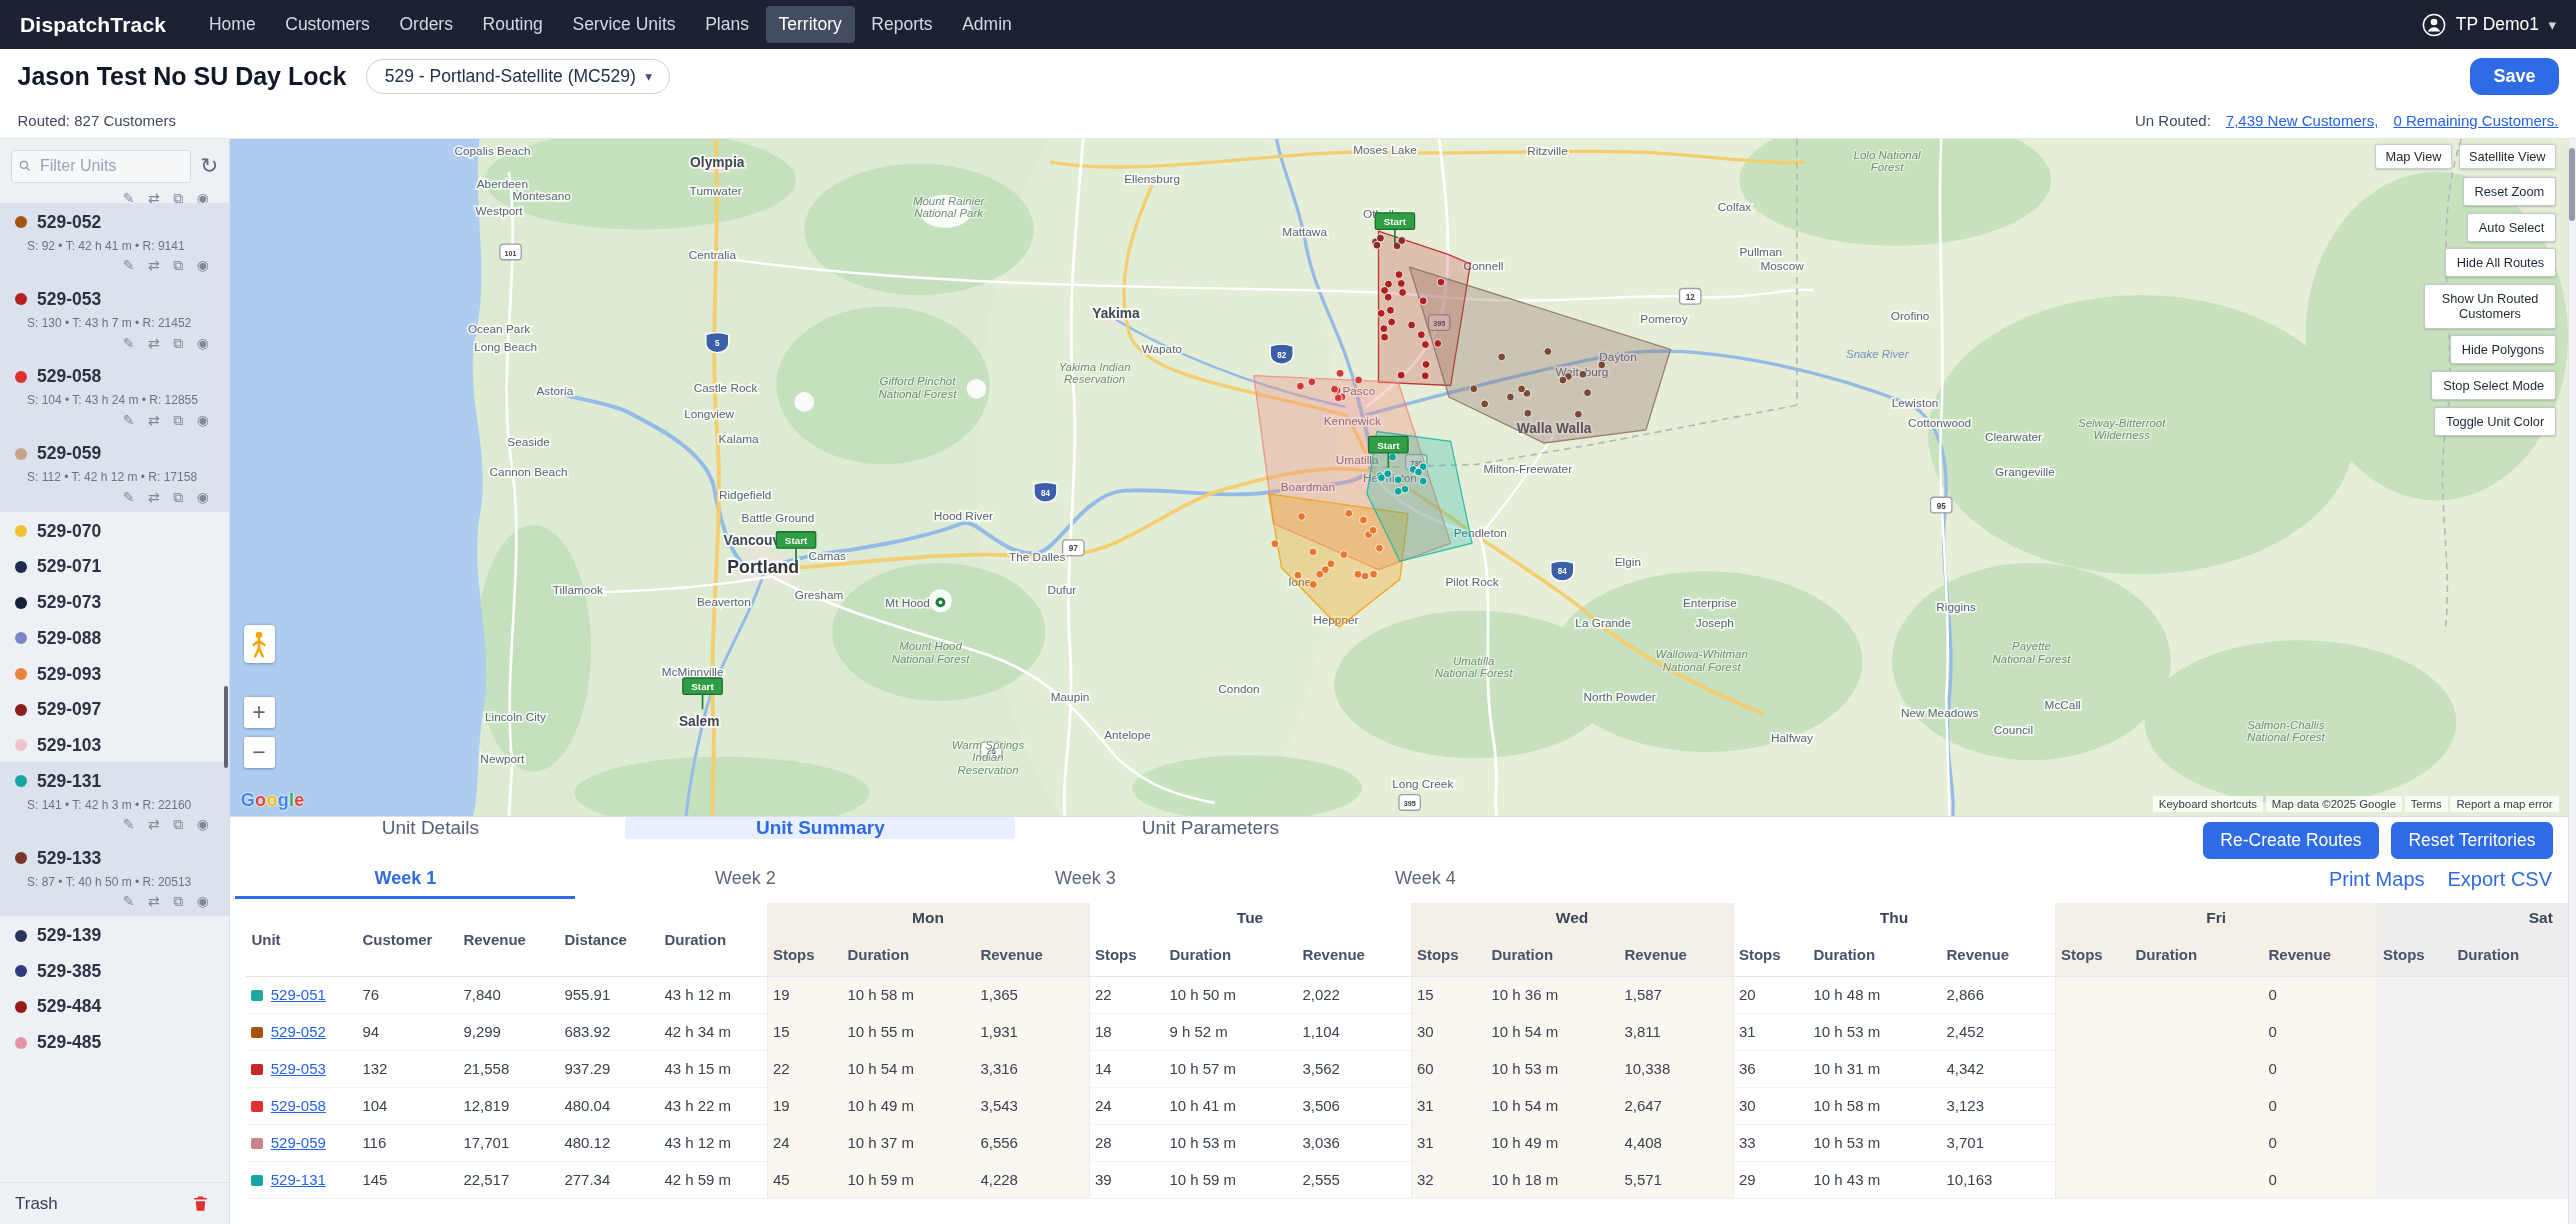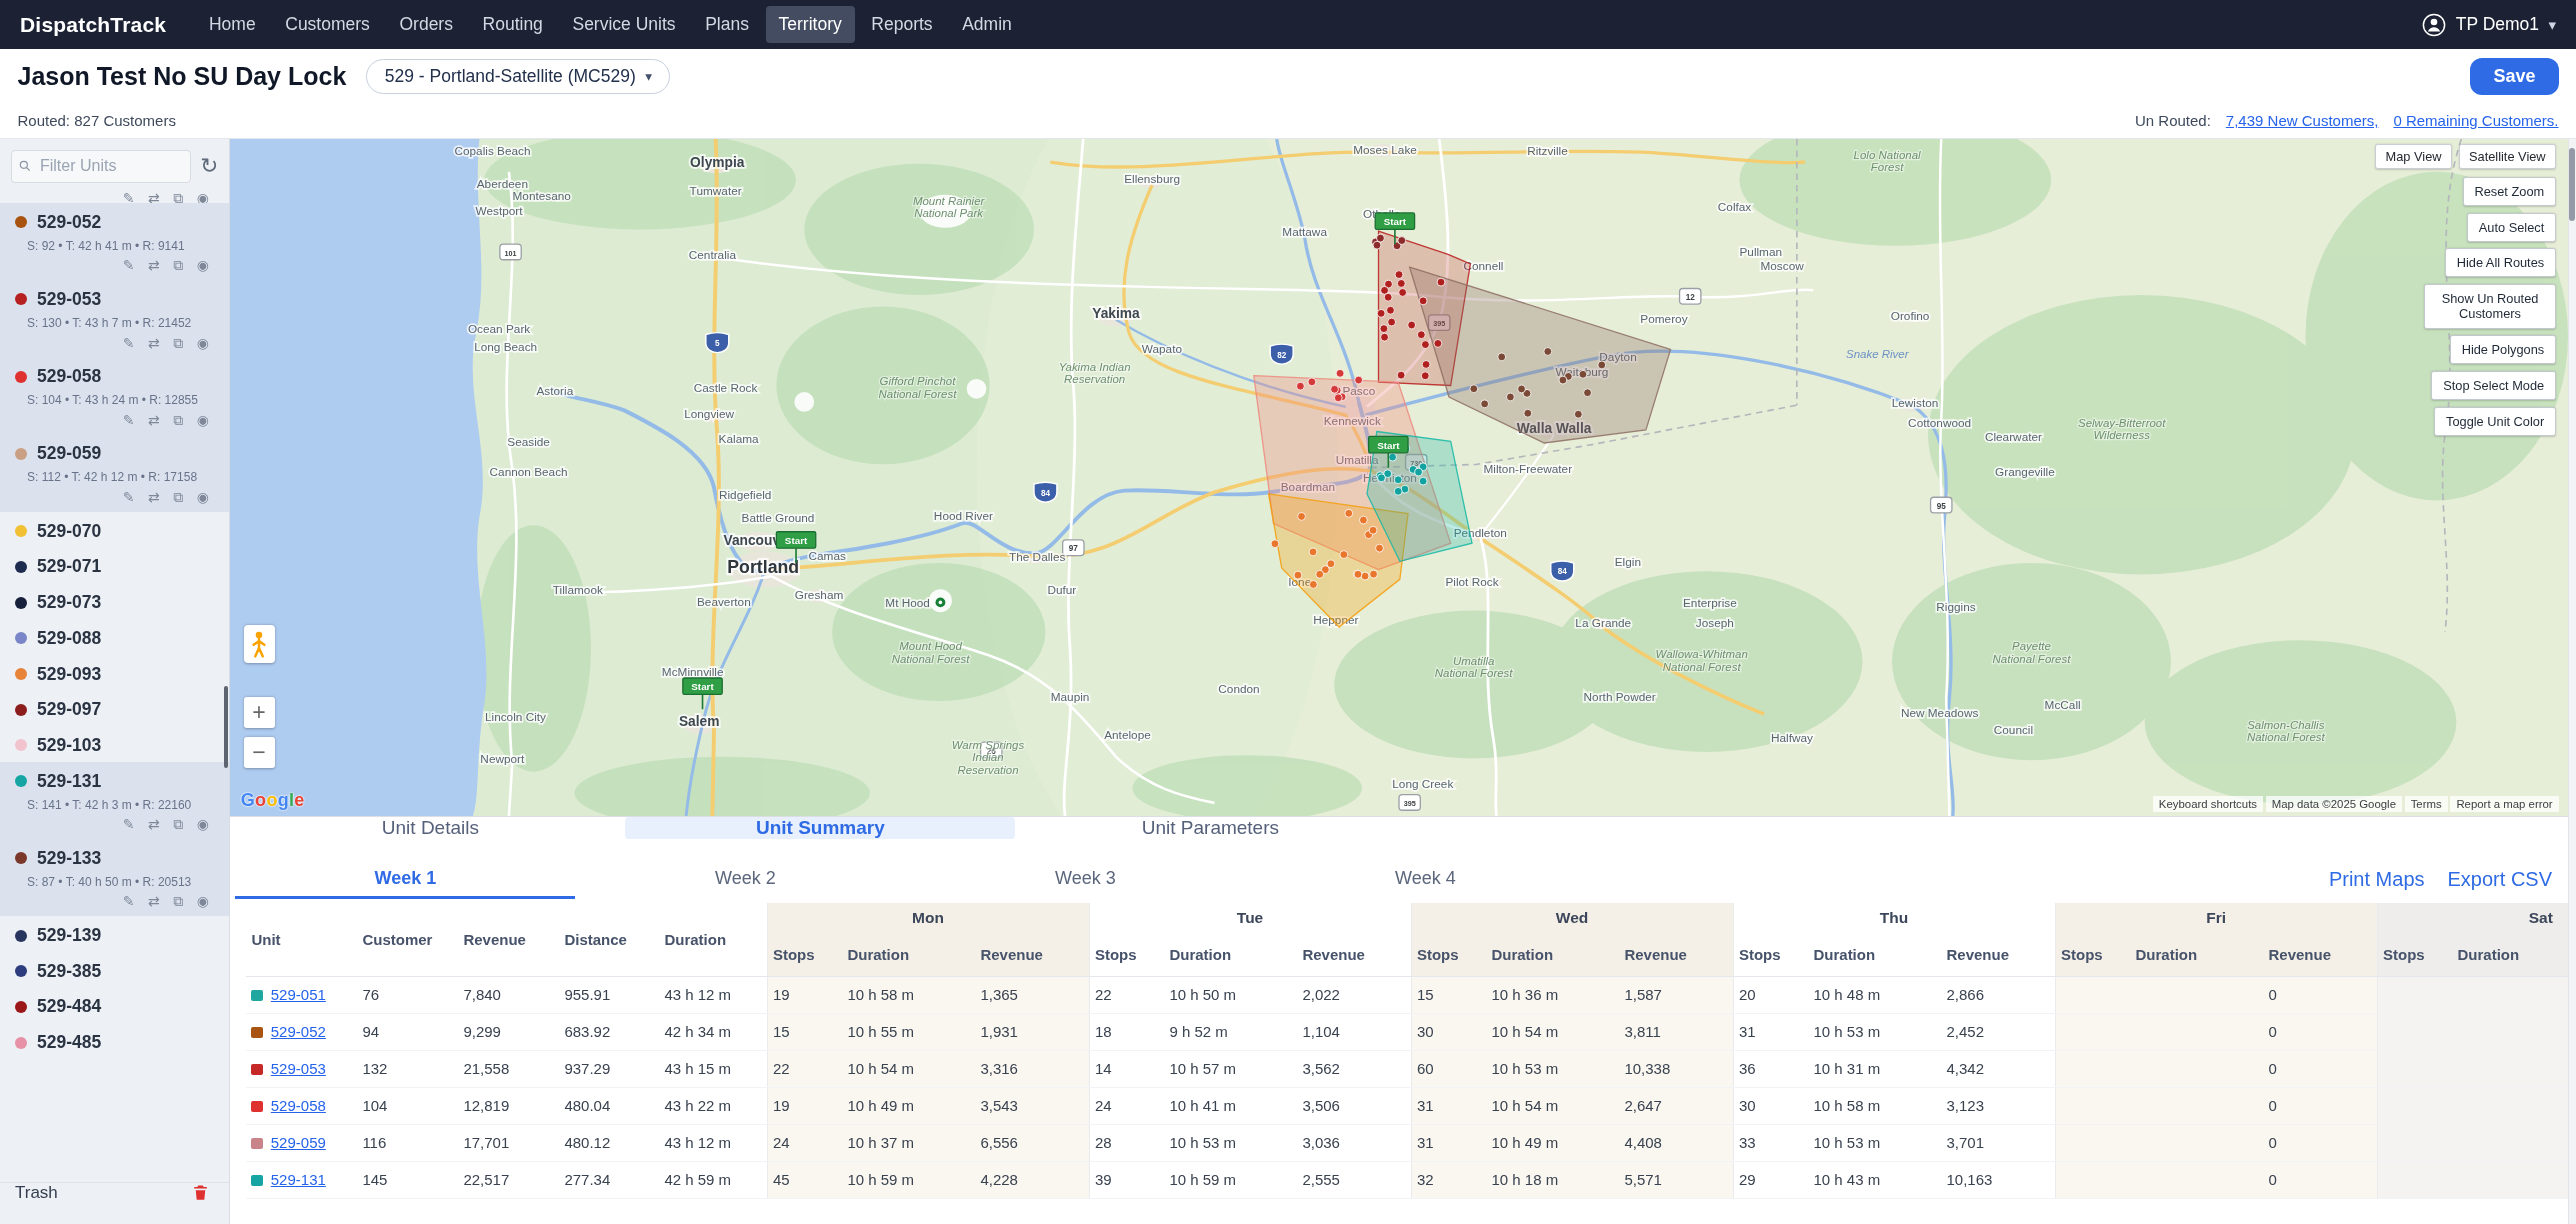--- a/index.html
+++ b/index.html
@@ -51,21 +51,21 @@
   .unit-list { position:absolute; left:0; right:0; top:52px; bottom:42px; overflow:hidden; }
   .unit-block { cursor:pointer; }
   .unit-block.sel { background:#dbe2ee; }
   .unit-row { display:flex; align-items:center; gap:10px; padding:8.7px 15px 6px 15px; }
   .dot { width:12px; height:12px; border-radius:50%; flex:none; }
   .unit-name { font-size:17.5px; font-weight:600; color:#2a3342; }
   .unit-stats { padding:0 4px 1.3px 27px; font-size:12px; color:#68738a; line-height:1.3; }
   .icon-row { display:flex; gap:13.5px; justify-content:flex-end; padding:2.7px 20px 8px 0; }
   .icon-row.partial { height:12px; overflow:hidden; padding-top:0; padding-bottom:0; }
   .act-icon { font-size:14px; color:#7e8899; cursor:pointer; line-height:1; }
-  .trash-row { position:absolute; left:0; right:0; bottom:0; height:42px; display:flex; 
+  .trash-row { position:absolute; left:0; right:0; bottom:0; height:42px; display:flex; align-items:center;
     justify-content:space-between; padding:0 19px 0 15px; border-top:0.7px solid #dde1e8; background:#edf0f4;
     font-size:17px; color:#353f4f; cursor:pointer; }
   .sidebar-thumb { position:absolute; right:0.7px; top:547px; width:4.7px; height:82px; background:#5f6570;
     border-radius:2.7px; z-index:6; }
 
   
   .map { position:absolute; left:230px; top:139px; width:2338px; height:677px; overflow:hidden; background:#dcebd2; }
   #map-svg { position:absolute; inset:0; width:100%; height:100%; display:block; }
   #map-svg text { font-family:"Liberation Sans", sans-serif; }
   .lbl-town { font-size:7.2px; fill:#59666f; stroke:rgba(255,255,255,.75); stroke-width:2.2px; paint-order:stroke; }
@@ -724,20 +724,24 @@
   <div class="page-scrollbar">
     <div class="page-scroll-thumb"></div>
   </div>
 
   <div class="panel">
     <div class="panel-tabs-row">
       <div class="panel-tabs">
           <div class="panel-tab">Unit Details</div>
           <div class="panel-tab active">Unit Summary</div>
           <div class="panel-tab">Unit Parameters</div>
+        </div>
+      <div class="panel-actions">
+          <button class="panel-action-btn">Re-Create Routes</button>
+          <button class="panel-action-btn">Reset Territories</button>
         </div>
     </div>
     <div class="week-row">
       <div class="week-tabs">
           <div class="week-tab active">Week 1</div>
           <div class="week-tab">Week 2</div>
           <div class="week-tab">Week 3</div>
           <div class="week-tab">Week 4</div>
         </div>
       <div class="panel-links">

